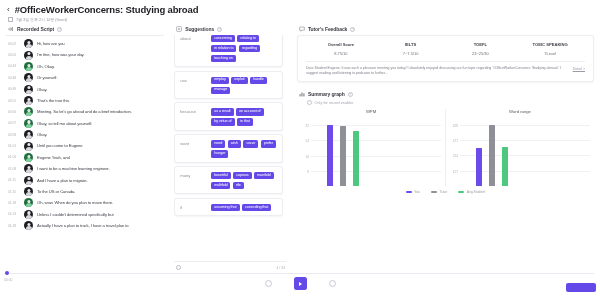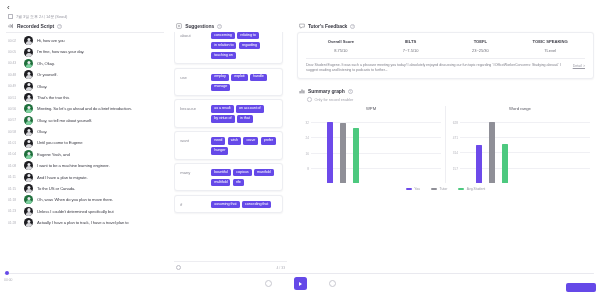--- a/index.html
+++ b/index.html
@@ -136,20 +136,21 @@
     background: #6549e8; border-radius: 2px; }
 </style>
 </head>
 <body>
 
 <div class="app">
 
   <div class="header">
     <div class="title-row">
       <span class="back-chevron">‹</span>
+      <span class="page-title">#OfficeWorkerConcerns: Studying abroad</span>
     </div>
     <div class="meta-row">
       <span class="cal-icon"></span>
       <span class="meta-text">7월 3일 오후 2시 14분 (Seoul)</span>
     </div>
   </div>
 
   <div class="cols">
 
     <div class="col col-script">

